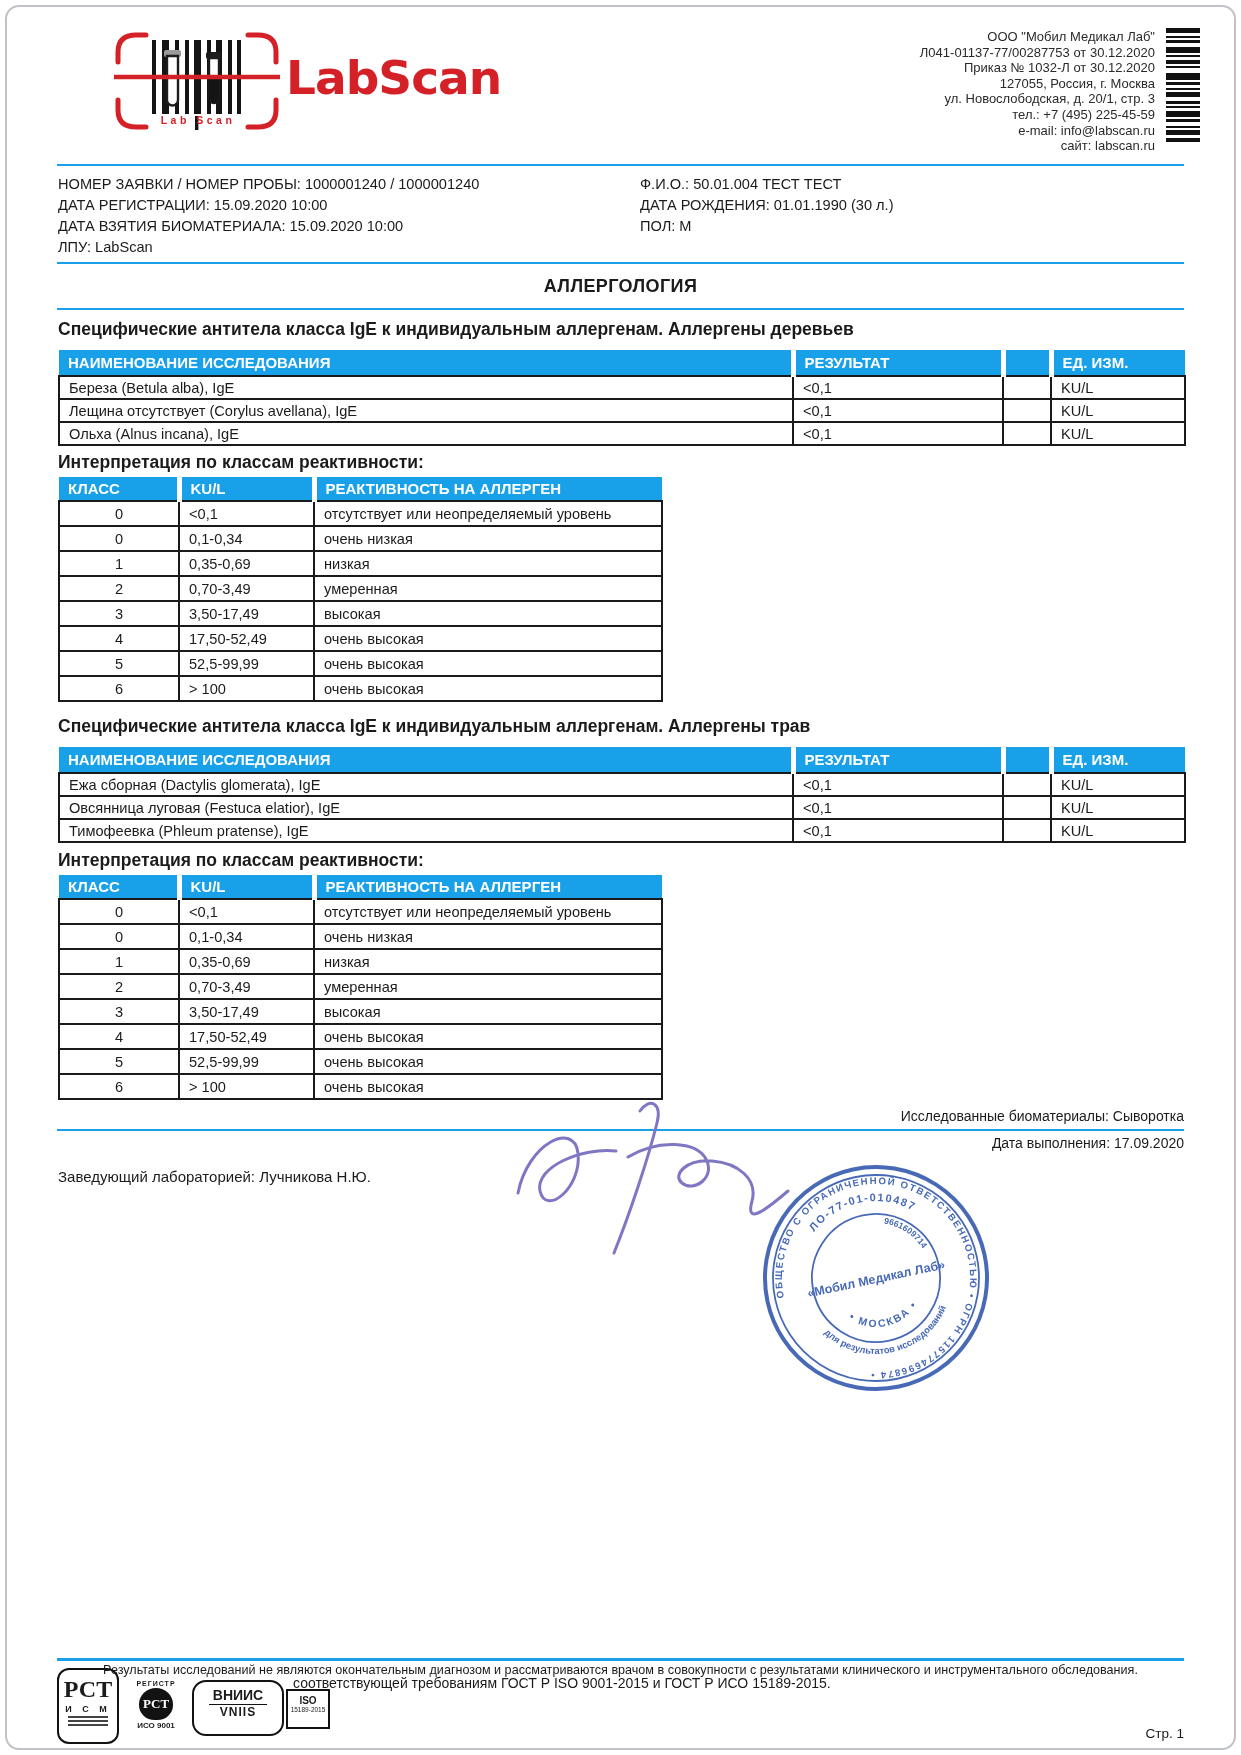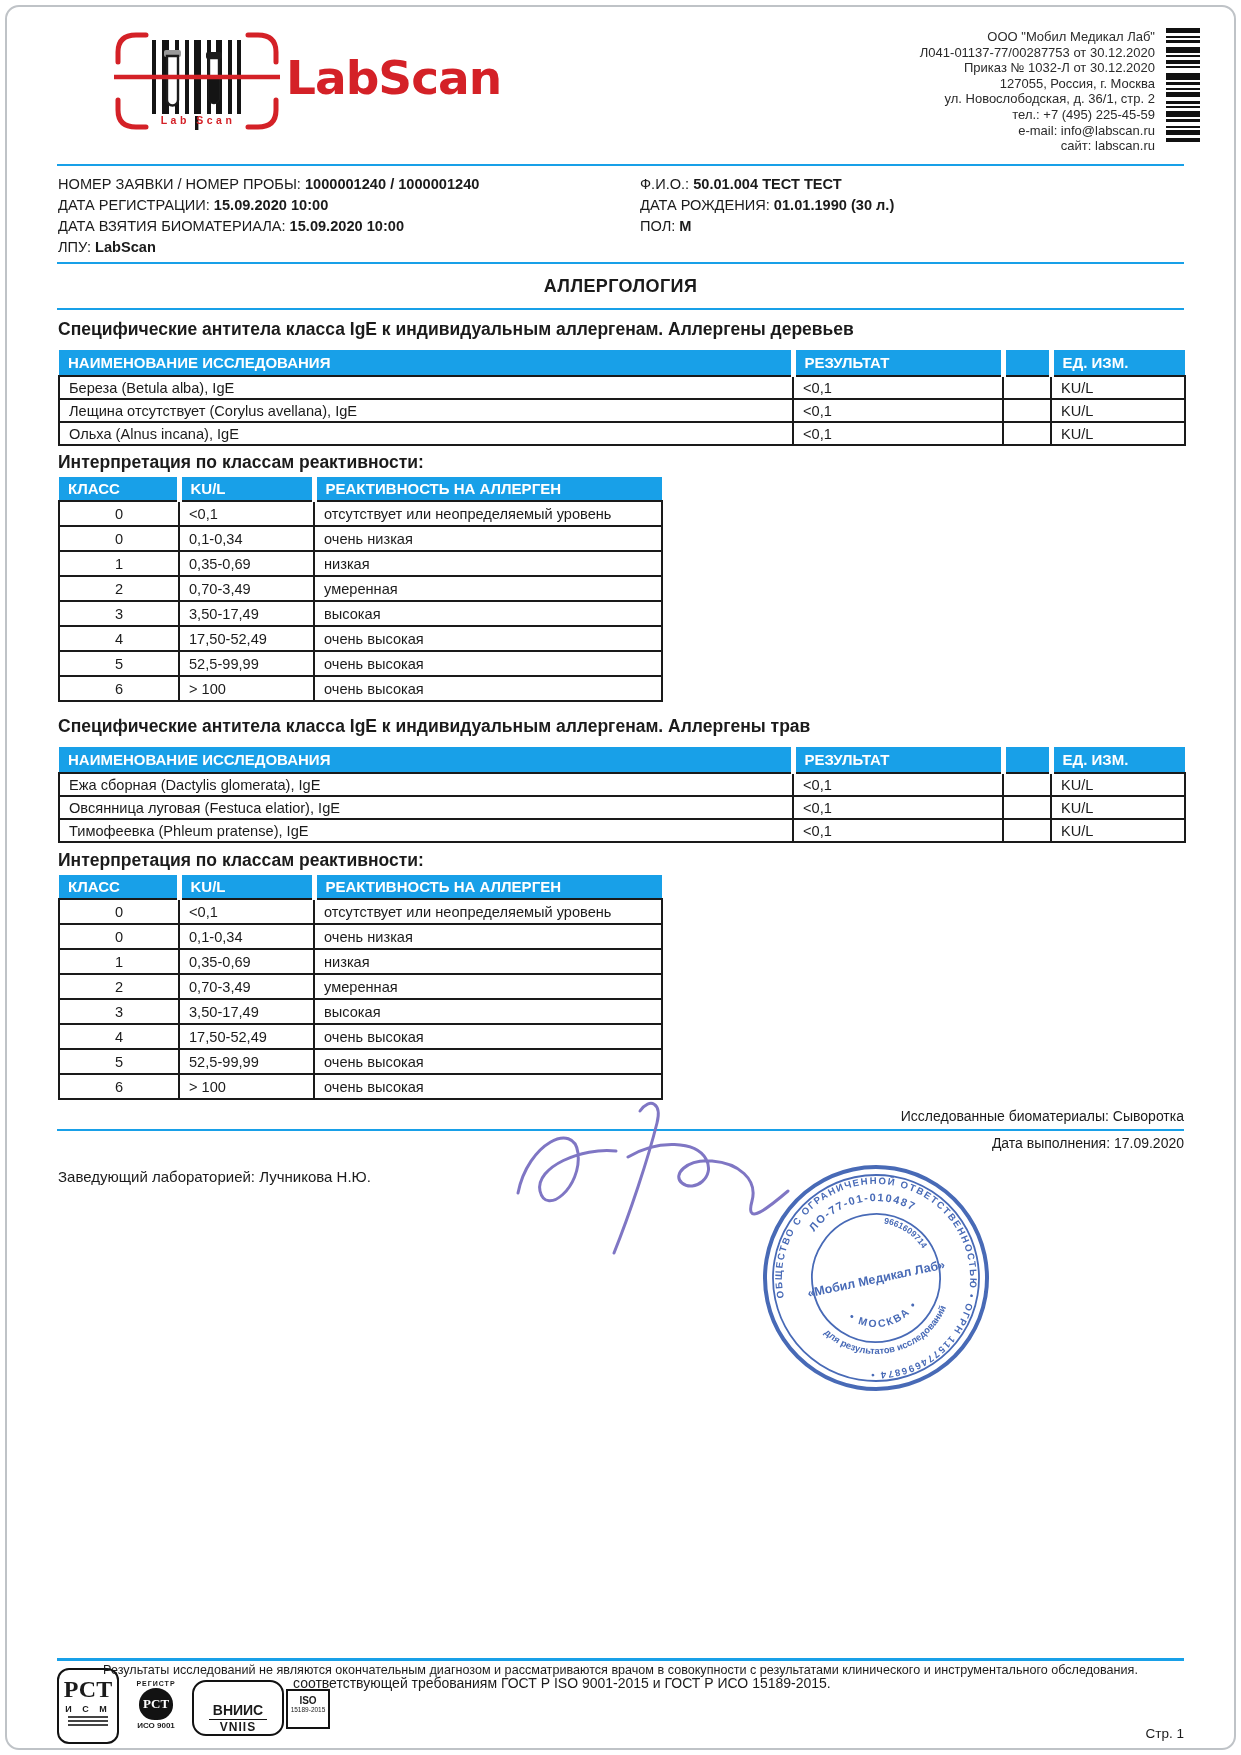--- a/index.html
+++ b/index.html
@@ -19,21 +19,21 @@
     left:286px; top:50px; font-family:"DejaVu Sans", sans-serif;
     font-size:47px; font-weight:700; letter-spacing:-1px; color:#d42127;
   }
   .company { right:86px; top:29px; width:420px; text-align:right;
     font-size:13px; line-height:15.6px; color:#2a2a2a; }
   .barcode-v { left:1166px; top:28px; width:34px; height:116px; }
   .blue-line { left:57px; width:1127px; height:2px; background:#18a0e8; }
   
   .patient-col { font-size:14.6px; line-height:21px; }
   .patient-col .lbl { font-weight:400; }
-  .patient-col b { font-weight:700; margin-left:4px;text-align:center; }
+  .patient-col b { font-weight:400; margin-left:4px;text-align:center; }
   .pat-left { left:58px; top:174px; }
   .pat-right { left:640px; top:174px; }
   
   .doc-title { left:57px; top:276px; width:1127px; text-align:center;
     font-size:18px; font-weight:700; letter-spacing:.4px; }
   .sec-heading { left:58px; font-size:17.5px; font-weight:700; }
   
   table { border-collapse:collapse; table-layout:fixed; background:#fff; }
   .results-table { left:58px; width:1126px; }
   .results-table col.c-name{width:734px;} .results-table col.c-res{width:210px;}
@@ -69,21 +69,21 @@
   .cert1 .sub { font-size:9px; letter-spacing:4px; font-weight:700; margin-top:1px;}
   .cert1 .tiny-lines span{ display:block; height:2px; background:#444; margin:2px 9px 0;}
   .cert2 { left:128px; top:1680px; width:56px; height:62px; text-align:center; }
   .cert2 .arc { font-size:7px; letter-spacing:1px; font-weight:700; }
   .cert2 .blob { width:34px; height:32px; background:#121212; border-radius:50% 50% 46% 46%;
     margin:1px auto; color:#fff; font-weight:700; font-size:13px;
     font-family:"Liberation Serif",serif; line-height:32px; }
   .cert2 .sub { font-size:8px; font-weight:700; }
   .cert3 { left:192px; top:1680px; width:140px; height:58px; }
   .cert3 .box { position:absolute; left:0; top:0; width:92px; height:56px;
-    border:2.5px solid #121212; border-radius:14px; text-align:center; padding-top:19px; }
+    border:2.5px solid #121212; border-radius:14px; text-align:center; padding-top:4px; }
   .cert3 .t1 { font-size:14px; font-weight:700; border-bottom:1.5px solid #121212;
     display:inline-block; padding:0 4px 1px; }
   .cert3 .t2 { font-size:12px; font-weight:700; letter-spacing:1px; }
   .cert3 .iso { position:absolute; left:94px; top:9px; width:44px; height:40px;
     border:2px solid #121212; text-align:center; padding-top:4px; }
   .cert3 .iso .i1{ font-size:10px; font-weight:700; }
   .cert3 .iso .i2{ font-size:6.5px; }
   
   .logo-mini { position:absolute; left:34px; bottom:2px; width:104px; text-align:center;
     color:#d42127; font-size:10.5px; font-weight:700; letter-spacing:3.5px;
@@ -131,21 +131,21 @@
   <rect x="83" y="88" width="3.4" height="14" fill="#141414"></rect>
 </svg>
 <div class="abs logo-mini" style="left:146px; top:114px; width:104px;">Lab Scan</div>
 <div class="abs logo-word">LabScan</div>
 
 <div class="abs company">
   <div>ООО "Мобил Медикал Лаб"</div>
   <div>Л041-01137-77/00287753 от 30.12.2020</div>
   <div>Приказ № 1032-Л от 30.12.2020</div>
   <div>127055, Россия, г. Москва</div>
-  <div>ул. Новослободская, д. 36/1, стр. 2</div>
+  <div>ул. Новослободская, д. 20/1, стр. 3</div>
   <div>тел.: +7 (495) 225-45-59</div>
   <div>e-mail: info@labscan.ru</div>
   <div>сайт: labscan.ru</div>
 </div>
 
 <svg class="abs barcode-v" viewBox="0 0 34 116" preserveAspectRatio="none">
   <g fill="#111">
     <rect x="0" y="0" width="34" height="5"></rect>
       <rect x="0" y="8" width="34" height="2"></rect>
     <rect x="0" y="12" width="34" height="3"></rect>

